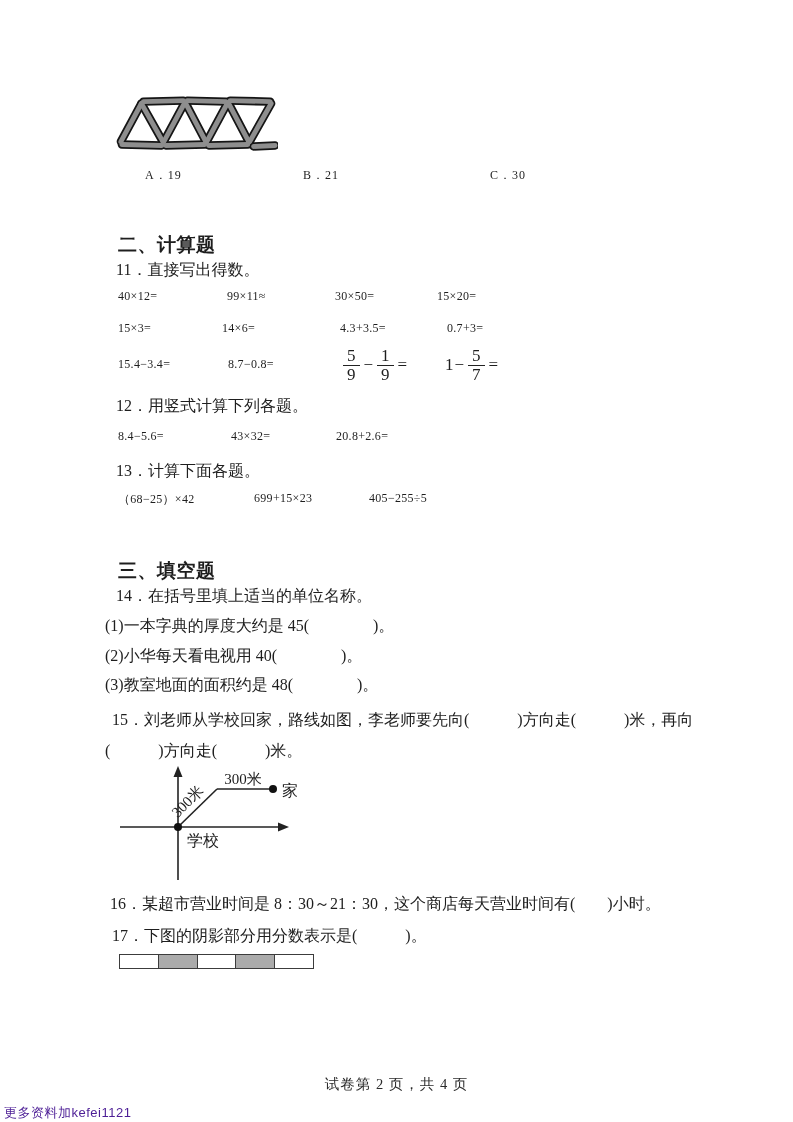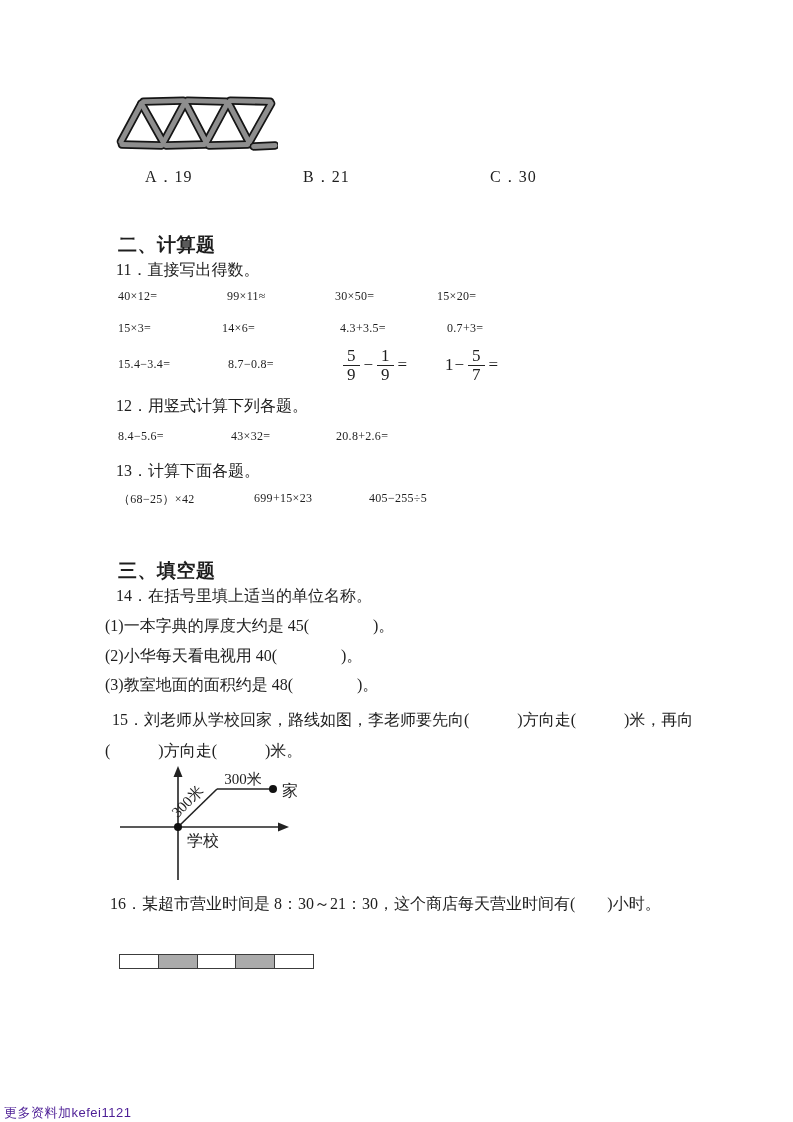--- a/index.html
+++ b/index.html
@@ -4,21 +4,21 @@
 <style>
   html,body{margin:0;padding:0;background:#e8e8e8;}
   .page{
     position:relative;width:793px;height:1122px;margin:0 auto;background:#ffffff;
     font-family:"Liberation Serif","DejaVu Serif",serif;color:#1e1e1e;
     font-size:16px;overflow:hidden;
   }
   .abs{position:absolute;white-space:nowrap;}
   .sec-title{font-weight:bold;font-size:19px;letter-spacing:.5px;}
   .expr{font-size:12px;letter-spacing:.3px;}
-  .opt{font-size:16px;letter-spacing:1px;font-family:Liberation Serif, serif;}
+  .opt{font-size:12px;letter-spacing:1px;font-family:Liberation Serif, serif;}
   
   .fracrow{display:flex;align-items:center;font-size:17px;}
   .frac{display:inline-flex;flex-direction:column;align-items:center;line-height:1.05;margin:0 3px;}
   .frac .num{border-bottom:1.4px solid #222;padding:0 4px;}
   .frac .den{padding:0 4px;}
   .fop{margin:0 1px;}
   
   .bar{display:flex;border:1.4px solid #3c3c3c;background:#fff;box-sizing:border-box;}
   .bar-cell{flex:1 1 0;}
   .footer{width:793px;text-align:center;font-size:14.5px;color:#2b2b2b;letter-spacing:1px;}
@@ -138,24 +138,26 @@
     <polygon points="204,65 193,60.5 193,69.5" fill="#222"></polygon>
     <circle cx="93" cy="65" r="4" fill="#111"></circle>
     <circle cx="188" cy="27" r="4" fill="#111"></circle>
     <text x="102" y="84" font-size="16">学校</text>
     <text x="197" y="34" font-size="16">家</text>
     <text x="106" y="43" font-size="15" text-anchor="middle" transform="rotate(-45 106 43)">300米</text>
     <text x="158" y="22" font-size="15" text-anchor="middle">300米</text>
   </svg>
 
   <div class="abs" style="left:110px;top:894px">16．某超市营业时间是 8：30～21：30，这个商店每天营业时间有(　　)小时。</div>
+  <div class="abs" style="left:112px;top:926px">17．下图的阴影部分用分数表示是(　　　)。</div>
 
   <div class="abs bar" style="left:119px;top:954px;width:195px;height:15px">
       <div class="bar-cell" style="border-right: 1px solid rgb(60, 60, 60);"></div>
       <div class="bar-cell" style="border-right: 1px solid rgb(60, 60, 60); background: rgb(171, 171, 171);"></div>
       <div class="bar-cell" style="border-right: 1px solid rgb(60, 60, 60);"></div>
       <div class="bar-cell" style="border-right: 1px solid rgb(60, 60, 60); background: rgb(171, 171, 171);"></div>
       <div class="bar-cell"></div>
     </div>
 
 
+  <div class="abs footer" style="left:0;top:1075px">试卷第 2 页，共 4 页</div>
   <div class="abs watermark" style="left:4px;top:1104px">更多资料加kefei1121</div>
 </div>
 
 </body></html>

